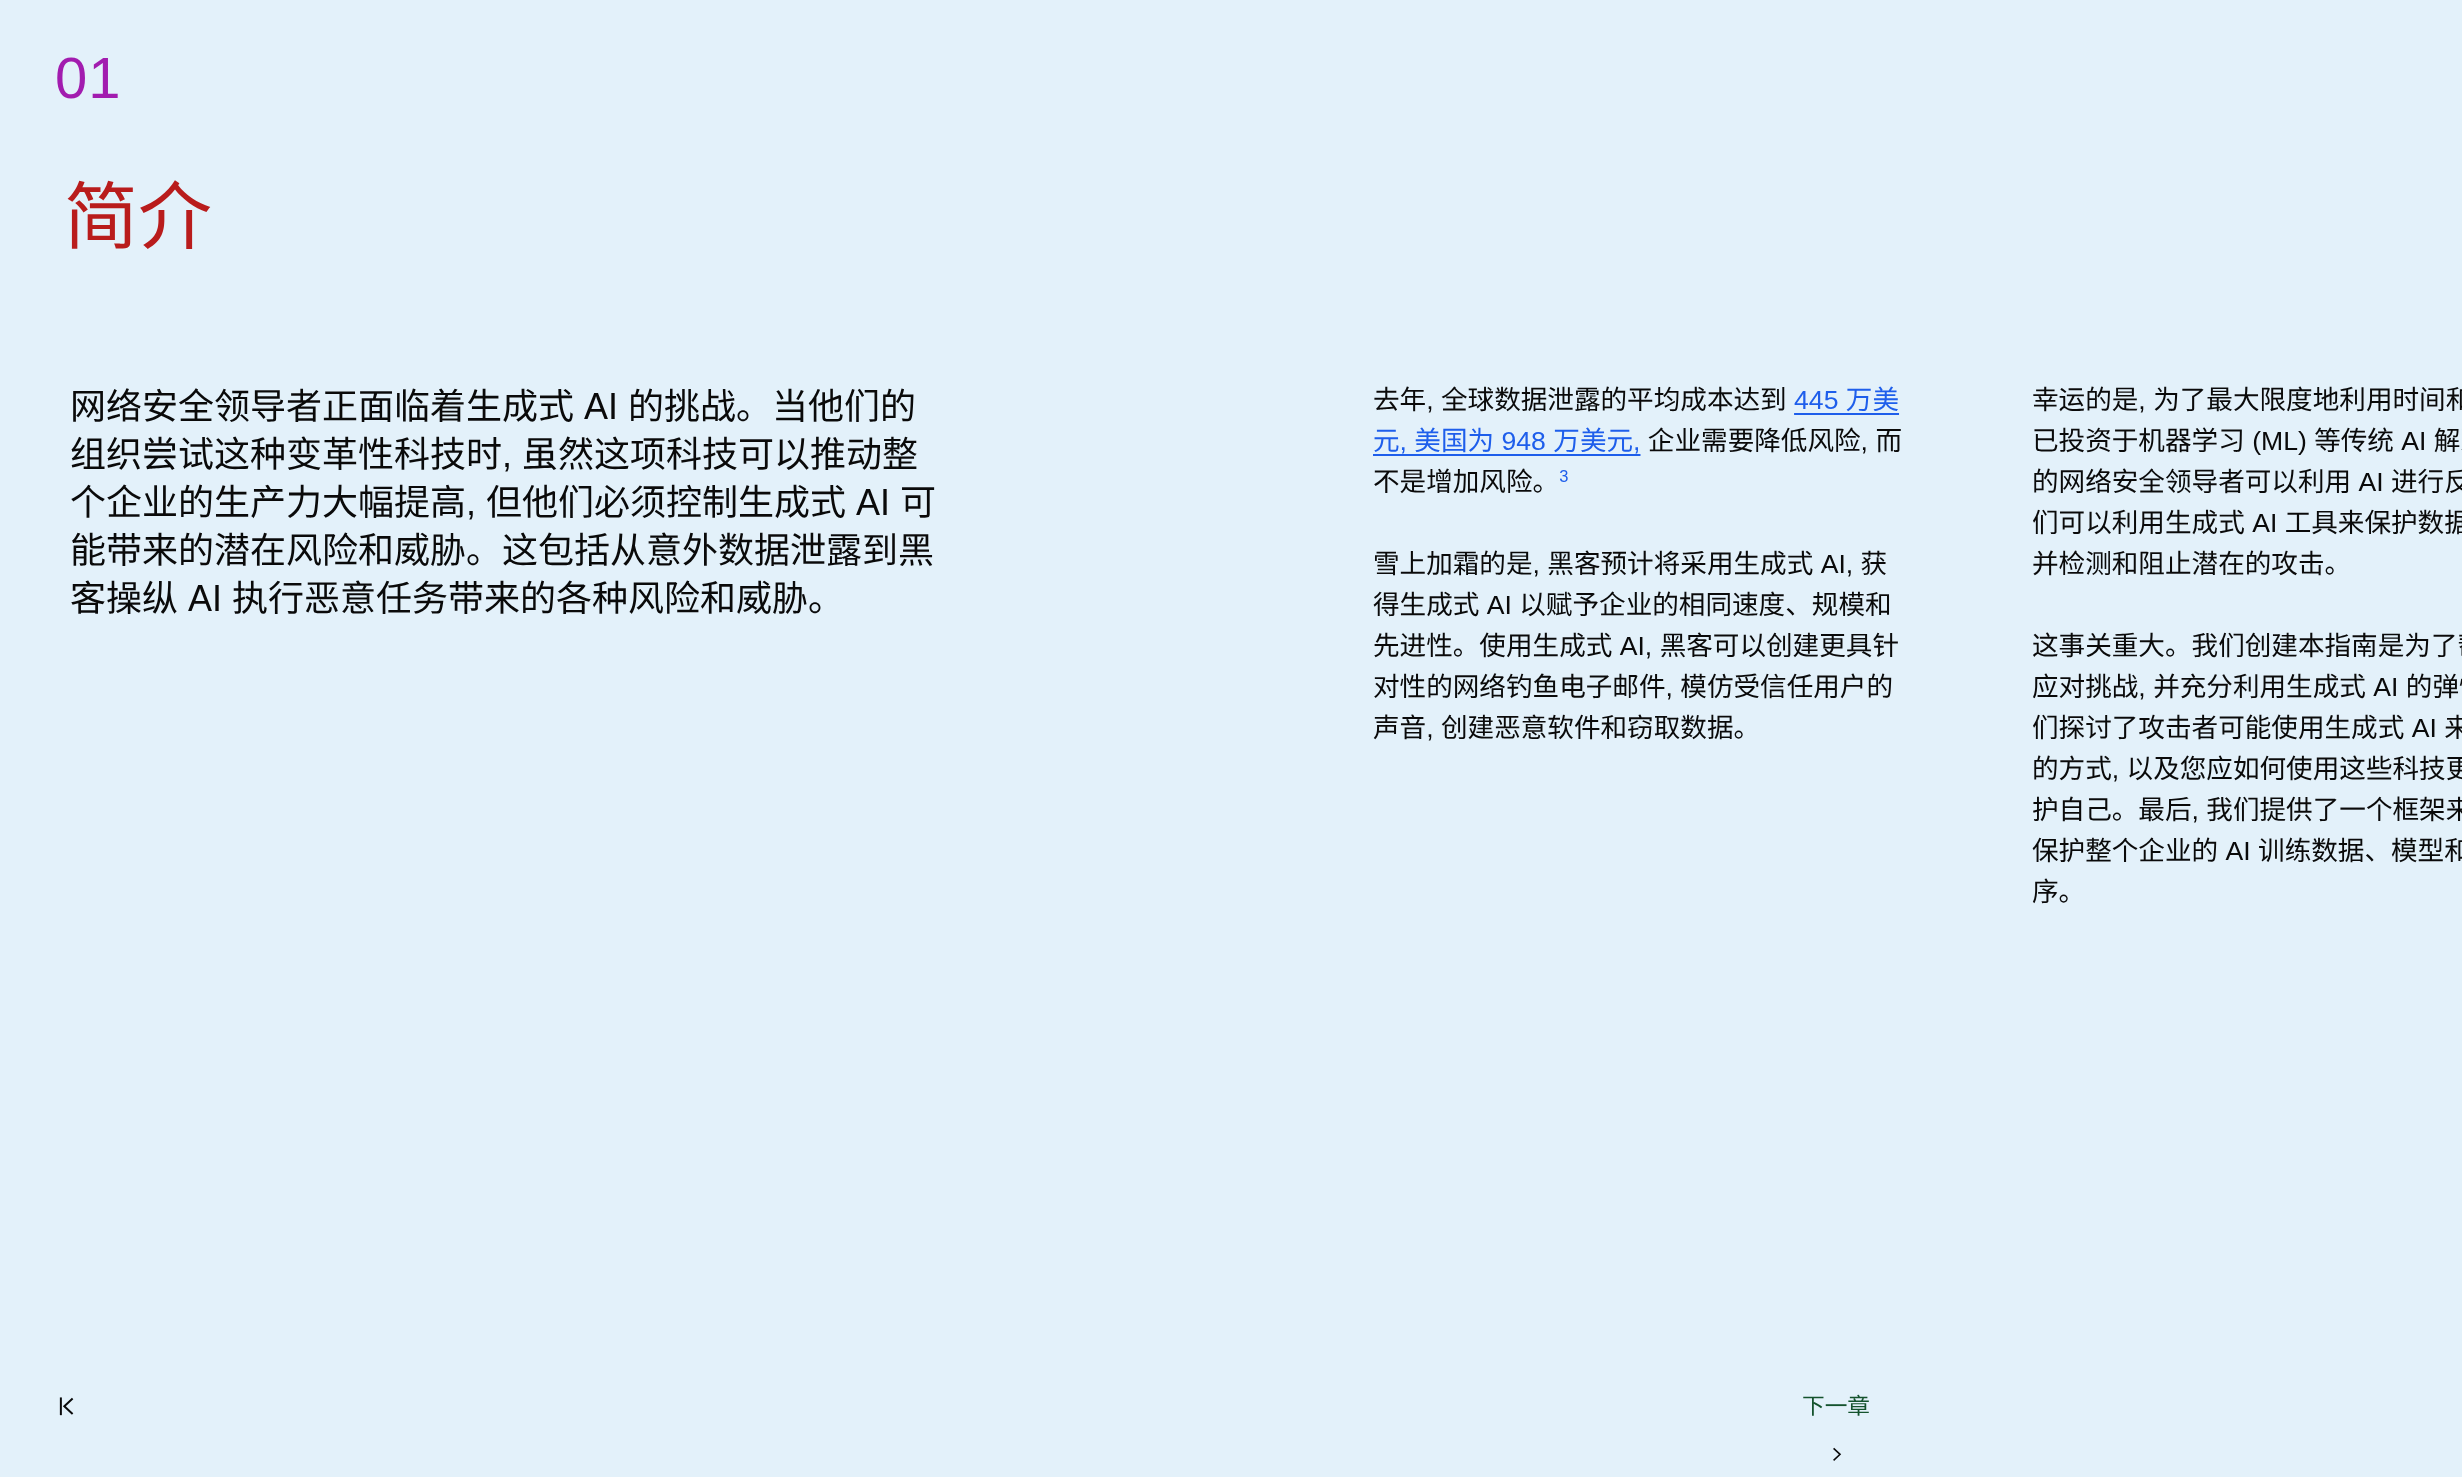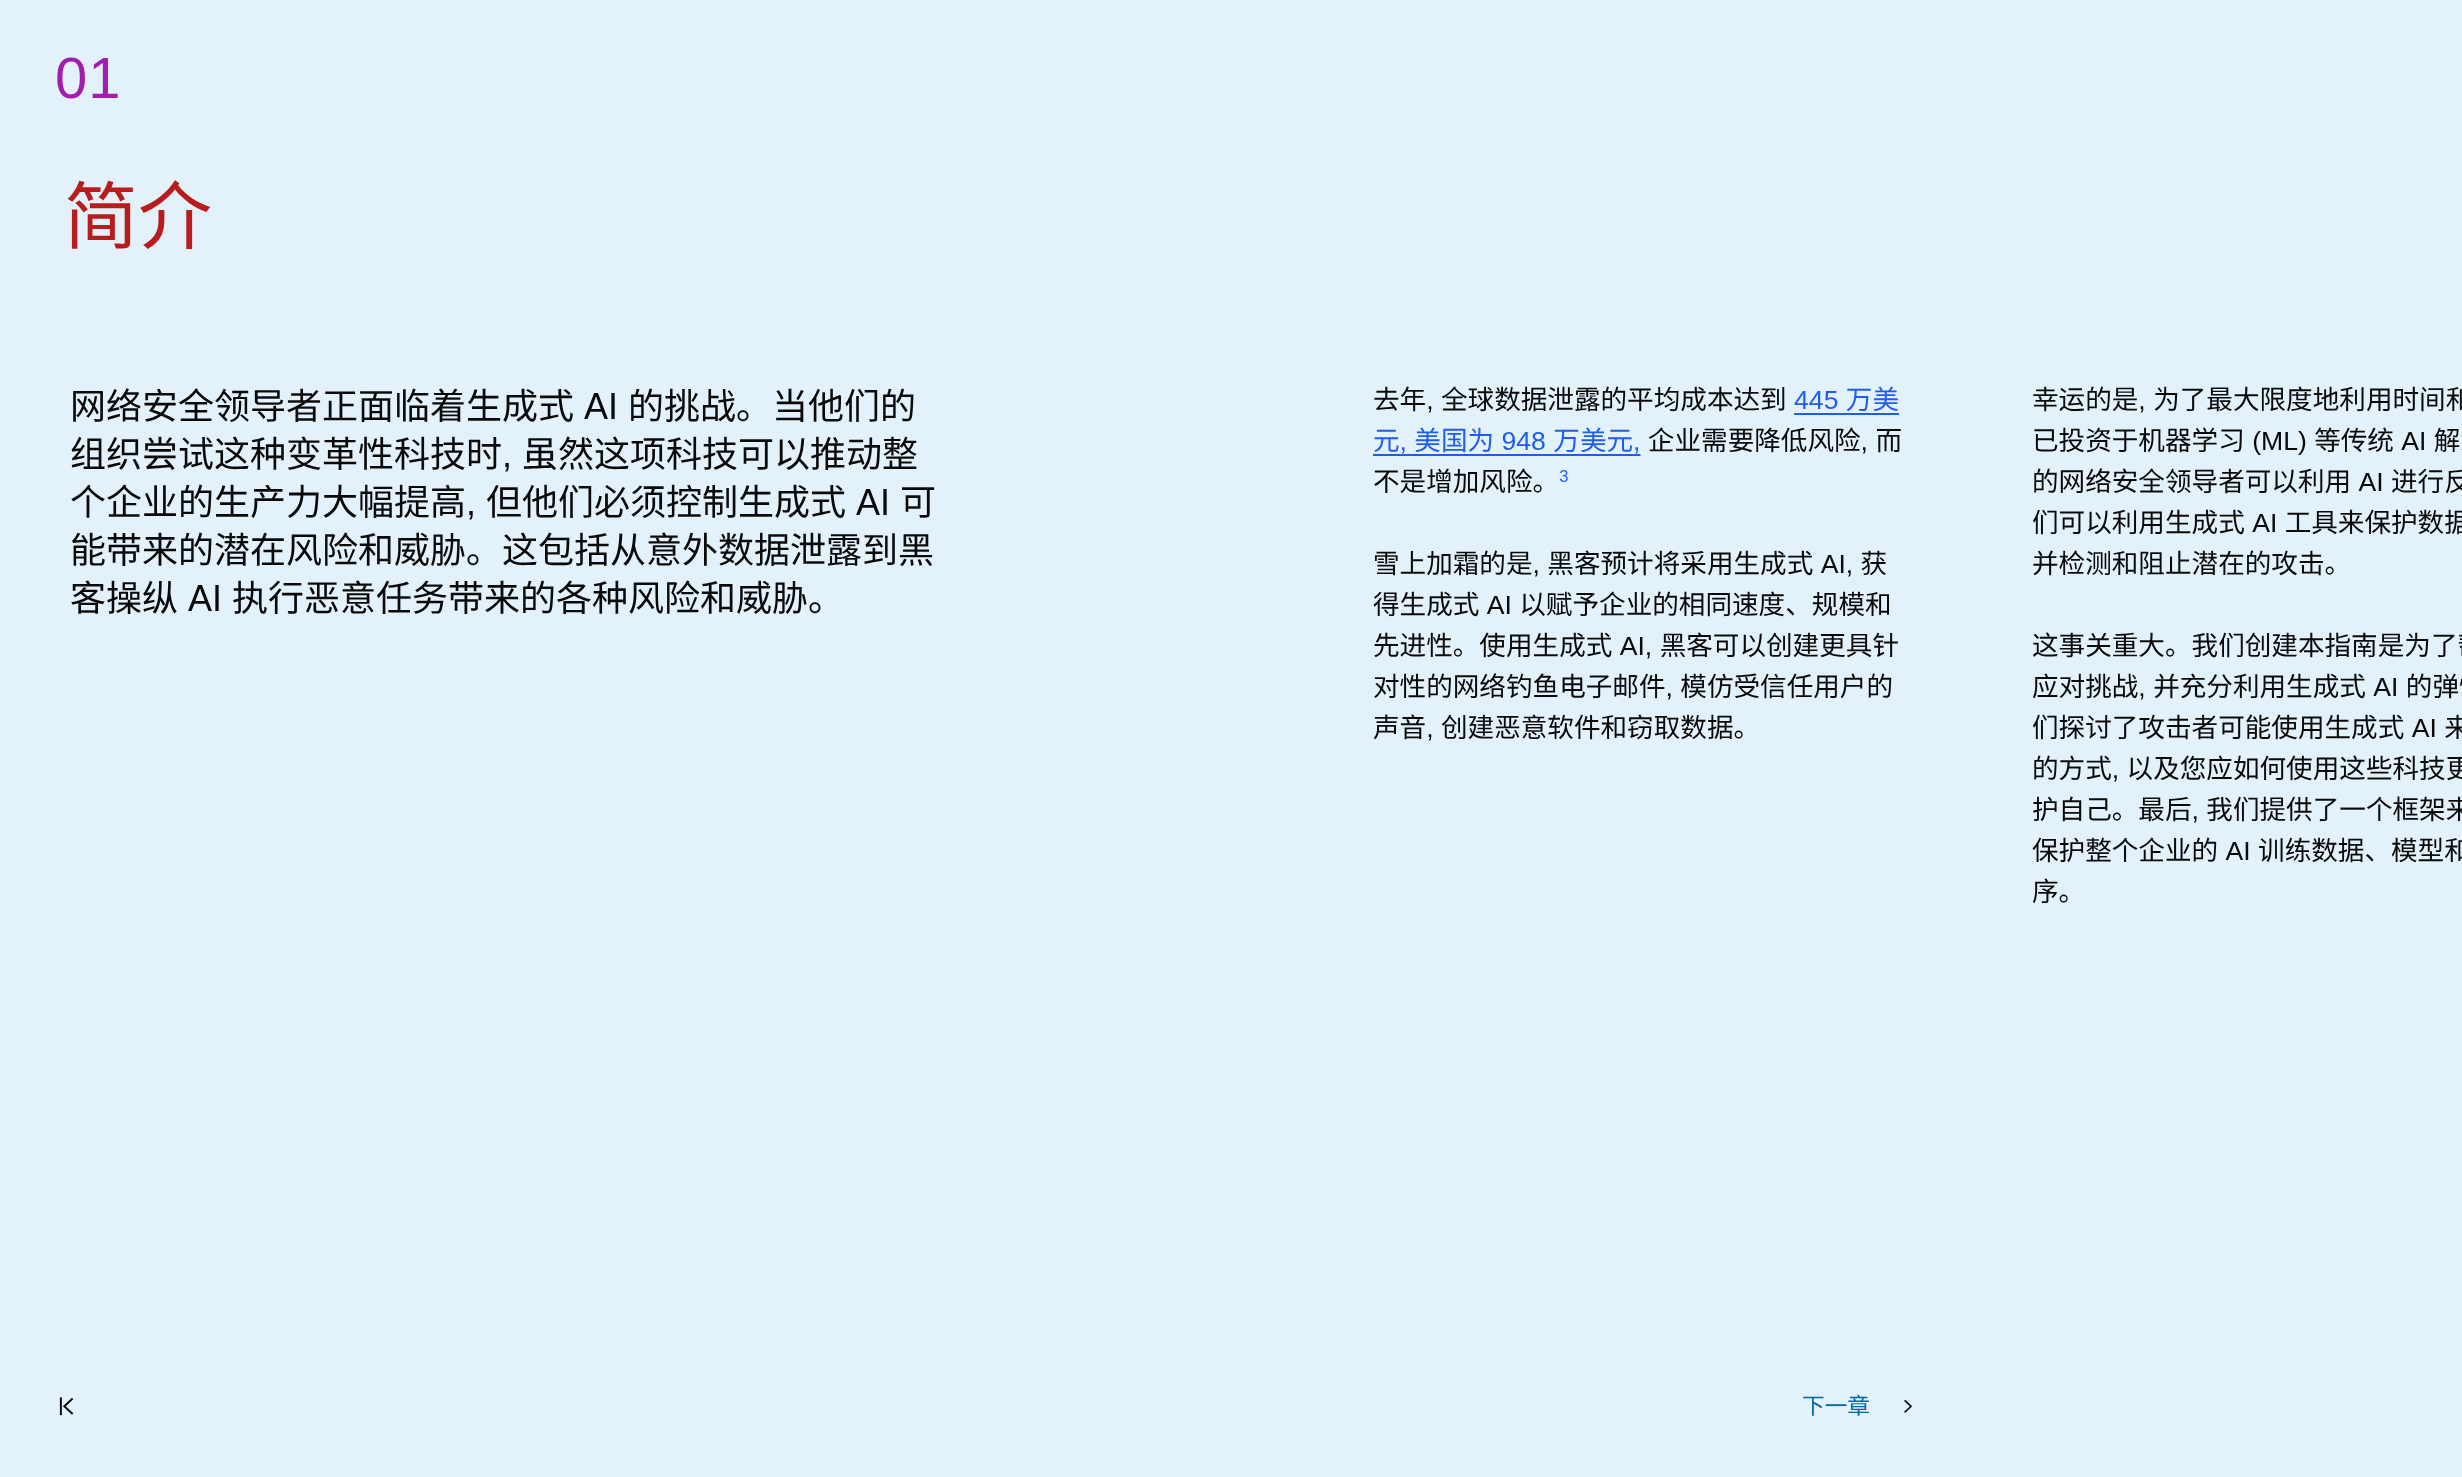--- a/index.html
+++ b/index.html
@@ -82,23 +82,24 @@
     top: 1390px;
     height: 39px;
   }
   .nav-btn {
     background: transparent;
     border: none;
     padding: 0;
     margin: 0;
     cursor: pointer;
     font-family: inherit;
-    color: #0369a1;
+    color: #14532d;
     display: inline-flex;
     align-items: center;
+    flex-direction: column;
   }
   .skip-btn {
     position: absolute;
     left: 54px;
     top: 3px;
   }
   .next-btn {
     position: absolute;
     left: 1802px;
     top: 4.9px;

